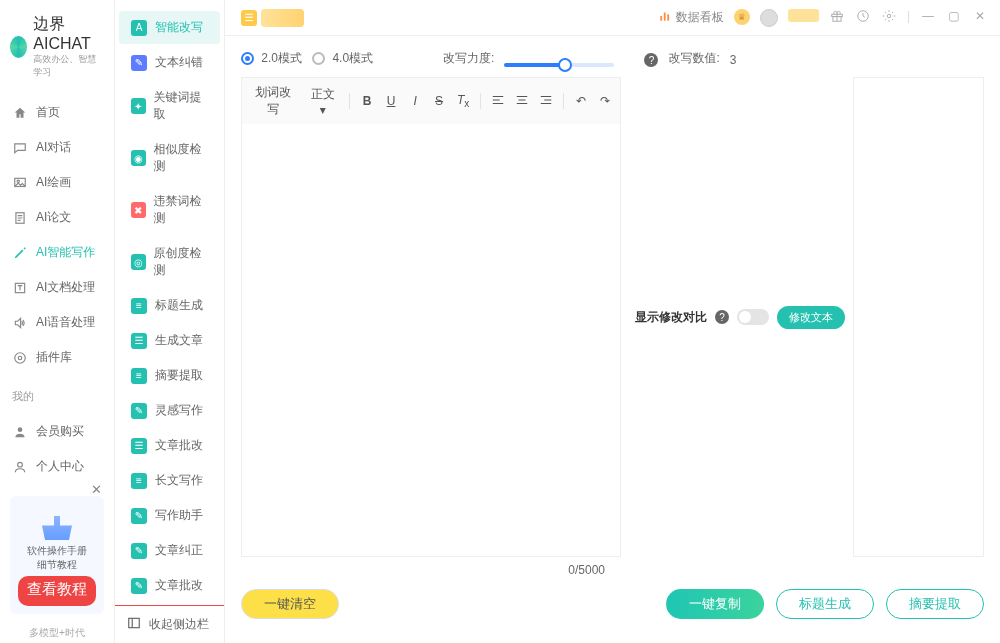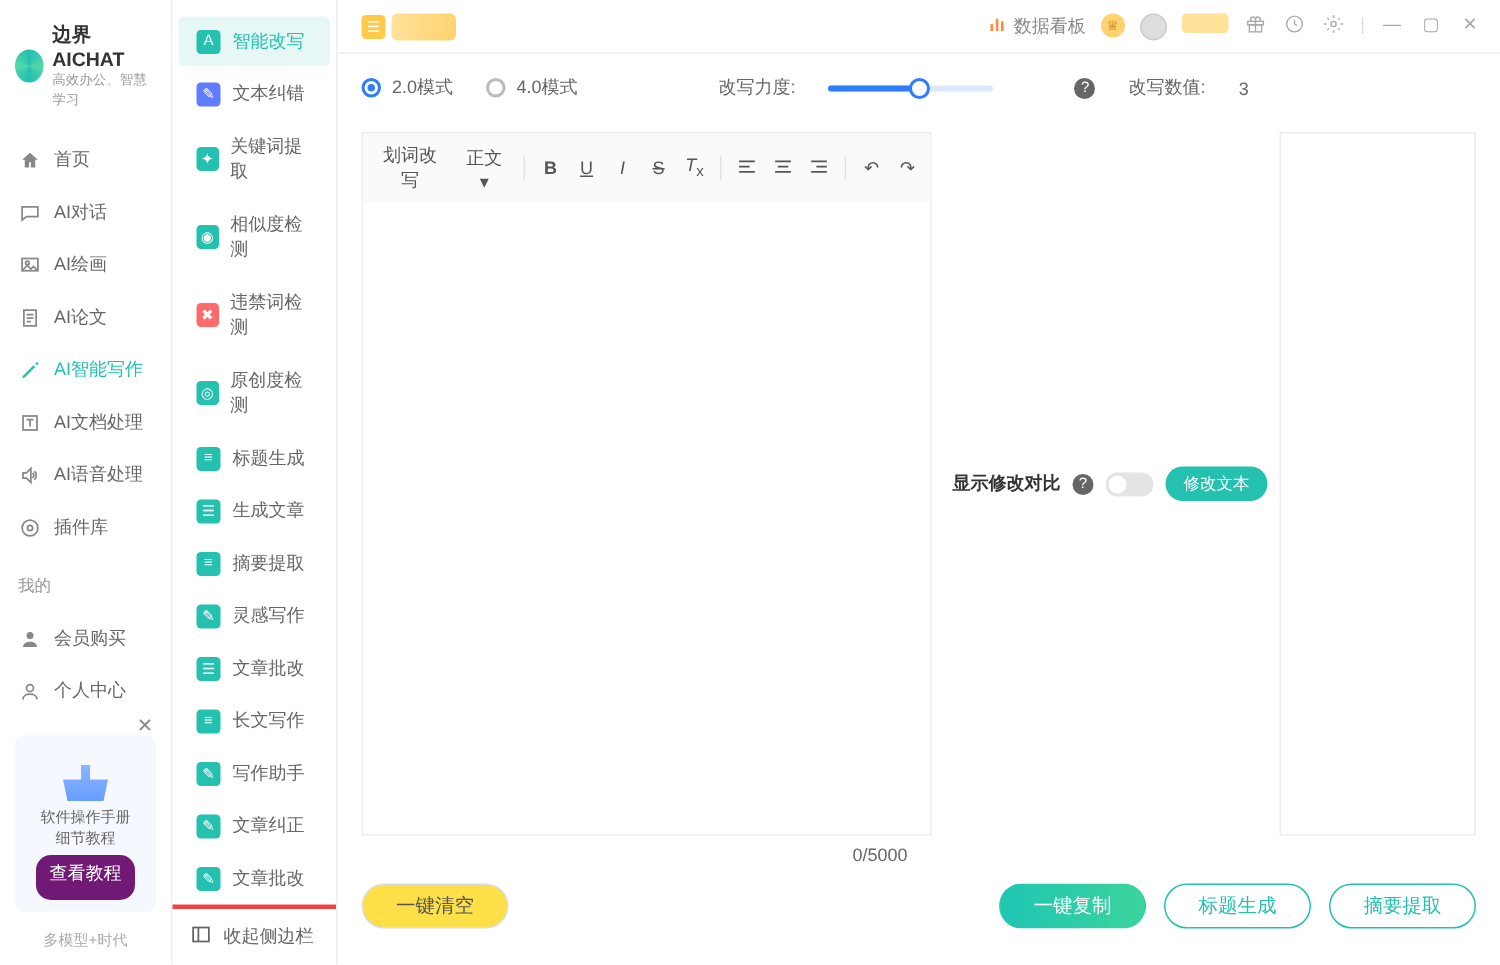--- a/index.html
+++ b/index.html
@@ -22,21 +22,21 @@
     }
     .logo-row {
       display: flex; align-items: center; gap: 6px;
       padding: 6px 10px 10px 10px;
     }
     .logo-icon {
       width: 22px; height: 22px;
       border-radius: 50%;
       background: conic-gradient(#24c0b0,#54d7a8,#24c0b0,#54d7a8,#24c0b0);
     }
-    .logo-text .t1 { font-size: 13px; font-weight: 700; }
+    .logo-text .t1 { font-size: 16px; font-weight: 400; }
     .logo-text .t2 { font-size: 9px; color: #999; }
     .nav-group { padding: 6px 0; }
     .nav-item {
       display: flex; align-items: center; gap: 8px;
       padding: 9px 12px;
       color: #666; cursor: pointer;
       font-size: 12px;
     }
     .nav-item.active { color: #24c0b0; }
     .nav-icon { width: 16px; display: inline-flex; align-items: center; justify-content: center; color:#888; }
@@ -54,21 +54,21 @@
     }
     .promo-icon {
       width: 30px; height: 24px; margin: 0 auto 4px;
       background: linear-gradient(#7aa9ff,#4e8dff);
       clip-path: polygon(10% 100%, 90% 100%, 100% 40%, 60% 40%, 60% 0, 40% 0, 40% 40%, 0 40%);
       opacity: .85;
     }
     .promo .l1 { font-size: 10px; color:#666; }
     .promo .l2 { font-size: 10px; color:#666; margin-bottom: 4px; }
     .promo .btn {
-      display:inline-block; background:#701a75; color:#fff; font-size:12px;
+      display:inline-block; background:#ef4444; color:#fff; font-size:15px;
       padding: 3px 8px; border-radius: 10px;
     }
     .footer {
       text-align:center; color:#aaa; font-size: 10px; padding: 6px 0 10px;
     }
     .footer .ln { display:block; }
 
     
     .sidebar-sub {
       width: 110px; height:100%;
@@ -84,21 +84,21 @@
     }
     .sub-item.selected { background:#e6f7f5; color:#24c0b0; }
     .sub-icon {
       width:16px; height:16px; border-radius:3px;
       display:inline-flex; align-items:center; justify-content:center;
       font-size: 10px; color:#fff;
     }
     .collapse {
       margin-top:auto; padding:10px 12px; font-size:12px; color:#666;
       display:flex; align-items:center; gap:8px; cursor:pointer;
-      border-top: 3px solid #ef4444;
+      border-top: 1px solid #ef4444;
     }
 
     
     .main { flex:1; display:flex; flex-direction:column; height:100%; }
     .topbar {
       height:36px; display:flex; align-items:center; padding: 4px 12px;
       border-bottom: 1px solid #eee;
     }
     .bc-chip {
       display:inline-flex; align-items:center; gap:4px;
@@ -120,21 +120,21 @@
     .vip {
       width:16px;height:16px;border-radius:50%;background:#ffd270;
       display:inline-flex;align-items:center;justify-content:center;font-size:9px;color:#a86a00;
     }
     .avatar { width:18px;height:18px;border-radius:50%;background:#ddd; border:1px solid #ccc; }
     .name-blur { background:#ffe29a; color:transparent; font-size:10px; padding:1px 10px; border-radius:3px; }
     .win-icon { width:16px; text-align:center; color:#aaa; cursor:pointer; }
 
     
     .opts {
-      padding: 14px 16px 10px; display:flex; align-items:center; gap:22px;
+      padding: 14px 16px 10px; display:flex; align-items:flex-end; gap:10px;
       color:#666; font-size:12px;
     }
     .radio {
       width:13px;height:13px;border-radius:50%;border:2px solid #bbb;
       display:inline-block; vertical-align:middle; margin-right:4px; position:relative;
     }
     .radio.checked { border-color:#2d7dff; }
     .radio.checked::after {
       content:""; position:absolute; inset:2px; border-radius:50%; background:#2d7dff;
     }
@@ -143,21 +143,21 @@
       position:relative; width:110px; height:4px; background:#dbe7ff; border-radius:2px;
     }
     .slider .fill { position:absolute; left:0; top:0; height:100%; width:55%; background:#2d7dff; border-radius:2px; }
     .slider .thumb {
       position:absolute; top:50%; left:55%; transform:translate(-50%,-50%);
       width:14px;height:14px;border-radius:50%;background:#fff;border:2px solid #2d7dff;
     }
     .q { width:14px;height:14px;border-radius:50%;background:#666;color:#fff;font-size:10px;display:inline-flex;align-items:center;justify-content:center; }
 
     
-    .editor-wrap { display:flex; gap:6px; padding: 0 16px; flex:1; min-height:0;margin-top:11px; }
+    .editor-wrap { display:flex; gap:6px; padding: 0 16px; flex:1; min-height:0; }
     .pane-left { width:380px; display:flex; flex-direction:column; }
     .pane-right { flex:1; display:flex; flex-direction:row; }
     .toolbar {
       display:flex; align-items:center; gap:10px; padding:6px 8px;
       border:1px solid #eee; border-bottom:none; background:#fafafa;
       font-size:12px; color:#555;
     }
     .toolbar .sep { width:1px;height:16px;background:#e3e3e3; }
     .tb-btn { cursor:pointer; min-width:14px; text-align:center; }
     .editor {

